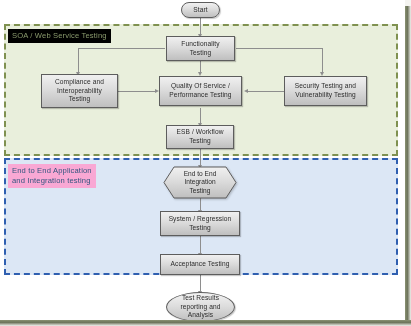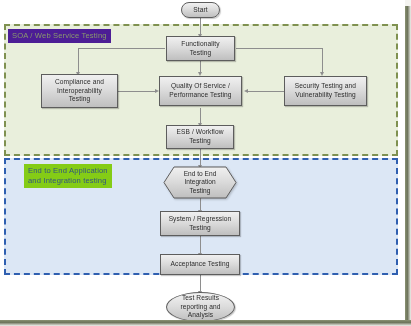--- a/index.html
+++ b/index.html
@@ -56,26 +56,26 @@
     position: absolute;
     font-size: 7.6px;
     letter-spacing: 0.15px;
     line-height: 10px;
     padding: 2px 4px 2px 4px;
     white-space: pre-line;
   }
   .lane-label-soa {
     left: 8px; top: 29px;
     color: #8a9a6d;
-    background: #4c1d95;
+    background: #000000;
   }
   .lane-label-e2e {
-    left: 24px; top: 164px;
+    left: 8px; top: 164px;
     color: #33557f;
-    background: #84cc16;
+    background: #f9a8d4;
   }
 
   
   .ln {
     position: absolute;
     background: #8e8e8e;
   }
   .ln-v { width: 1px; }
   .ln-h { height: 1px; }
   .arrow-down {

